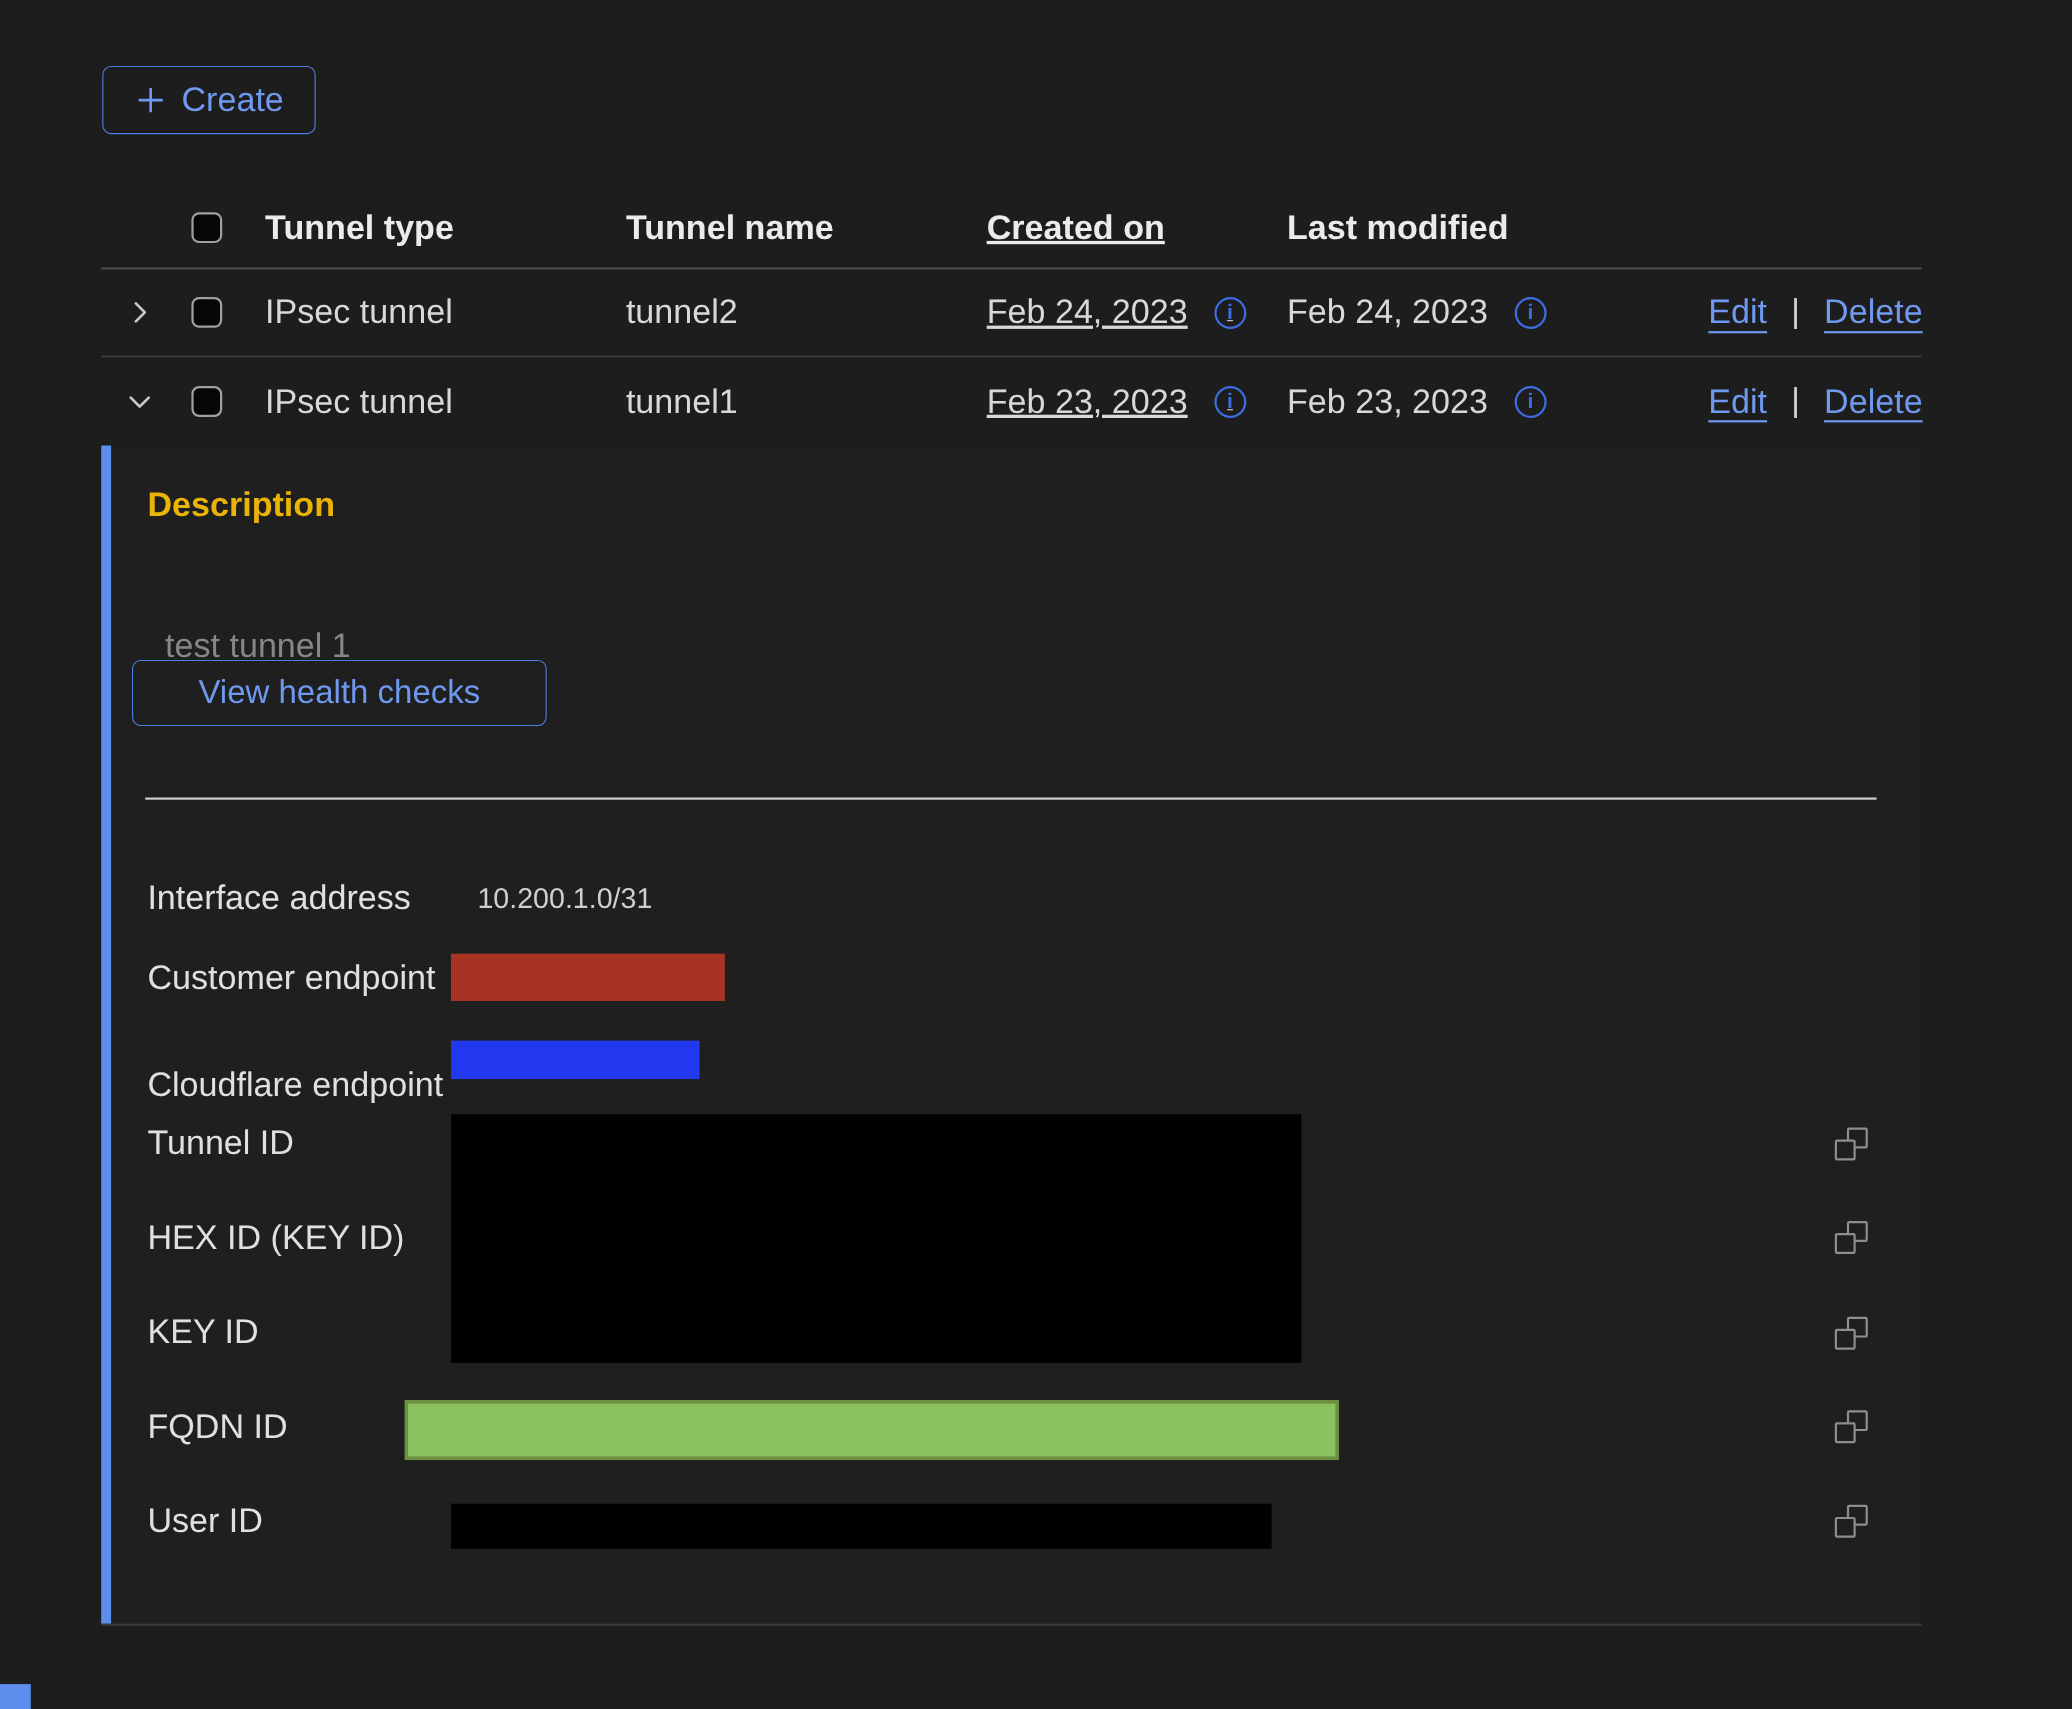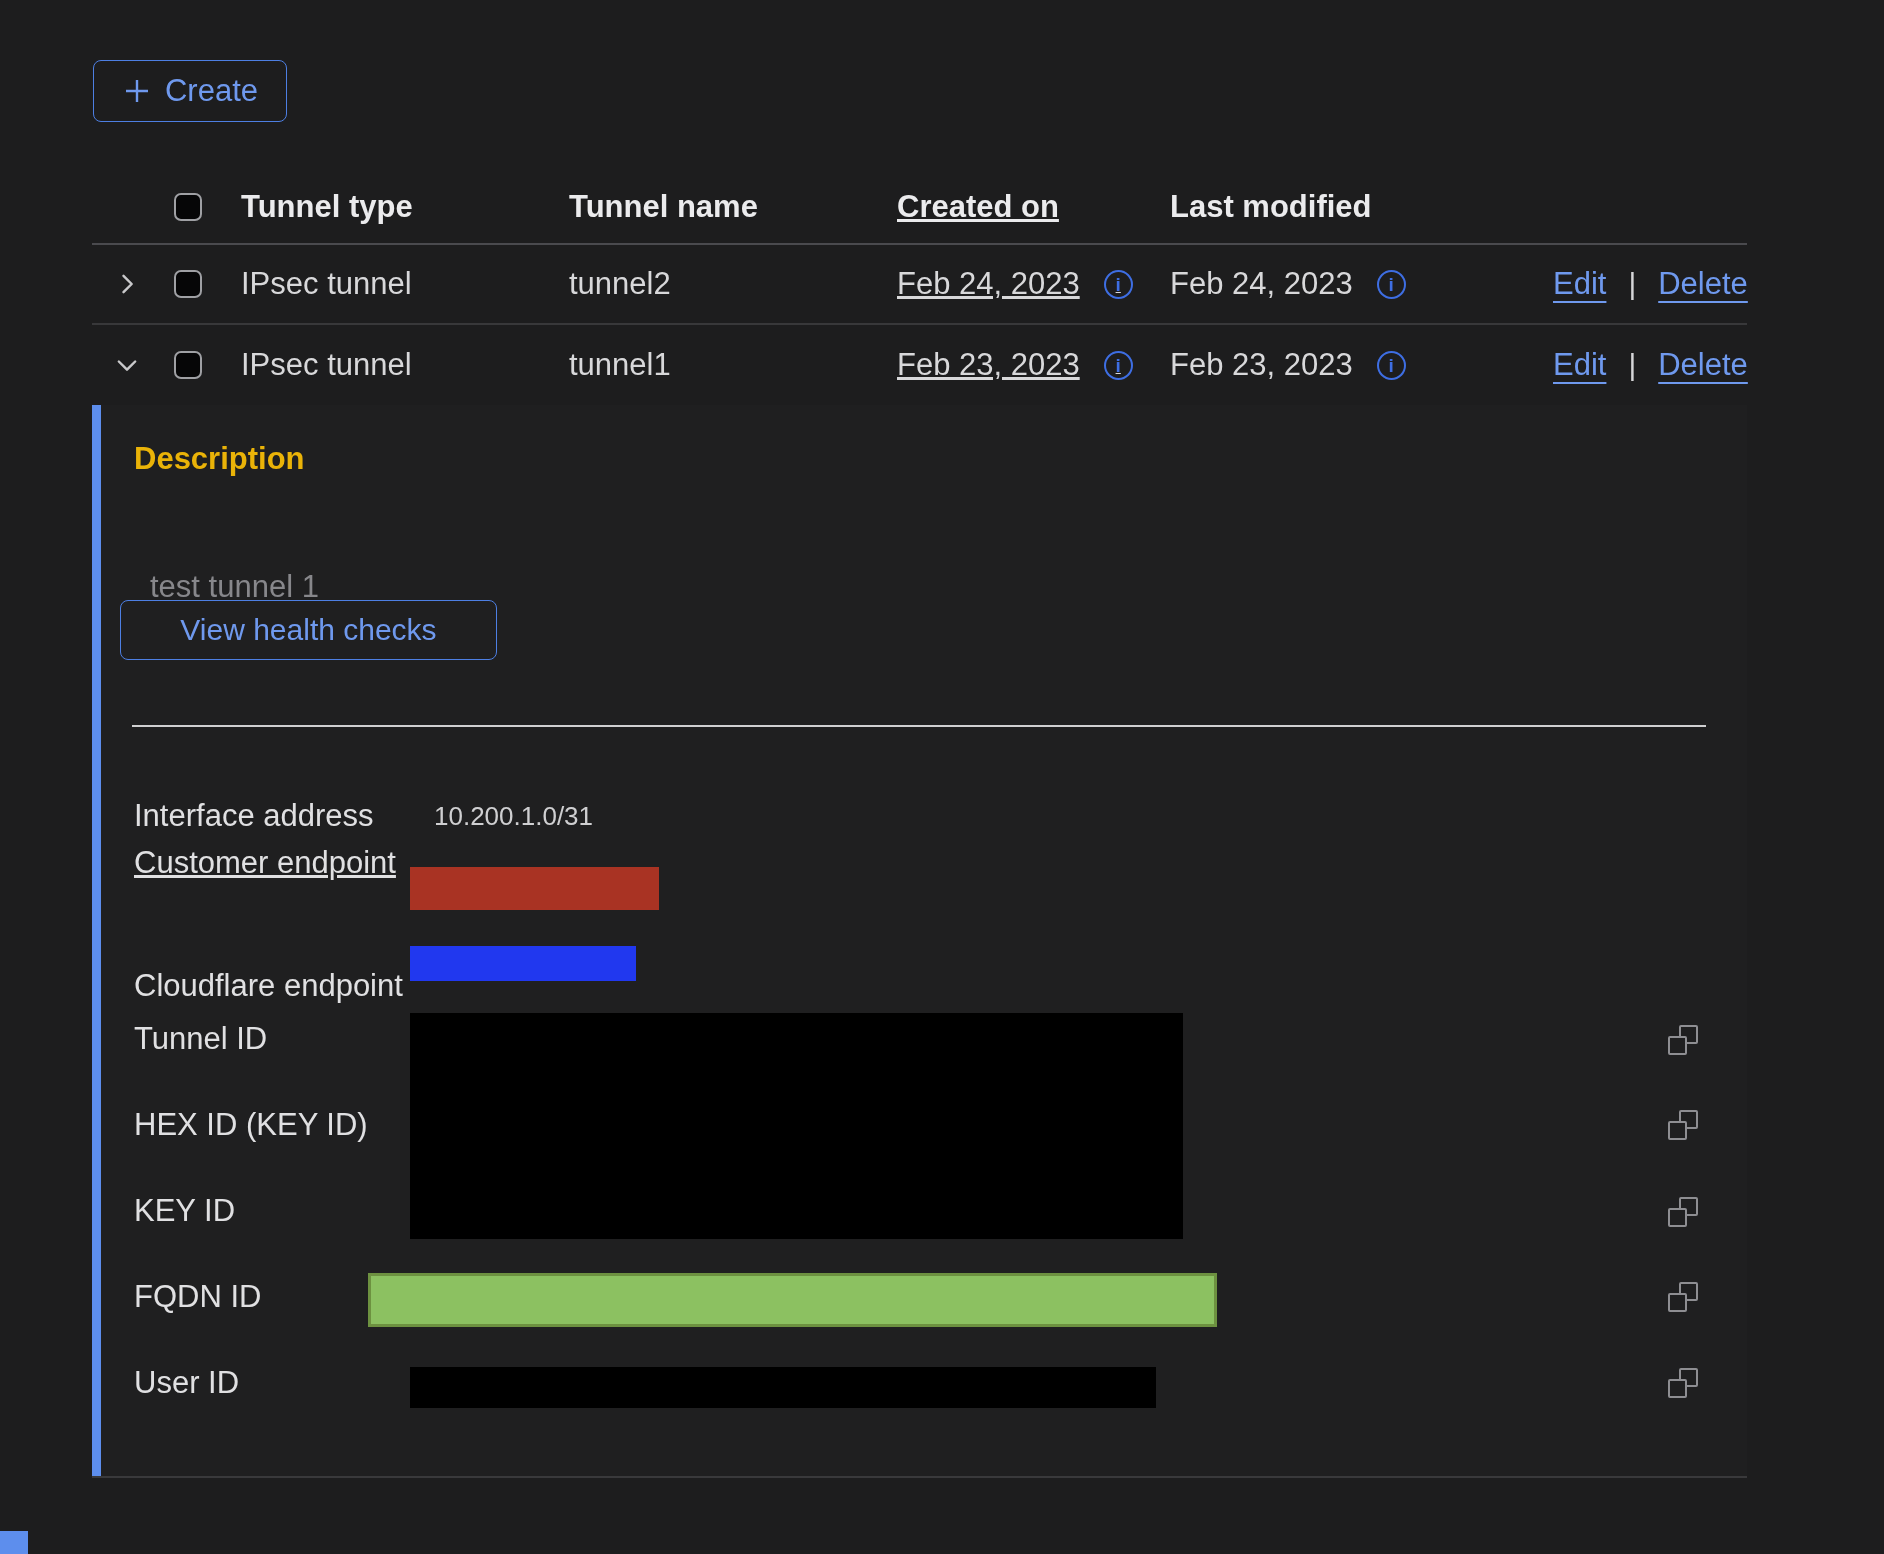--- a/index.html
+++ b/index.html
@@ -72,21 +72,21 @@
   .health-btn {
     position:absolute; left:28px; top:195px; width:377px; height:60px;
     background:transparent; border:1.5px solid var(--btn-border, #4d7fe3);
     border-radius:8px; color: var(--accent-blue, #6f99ee);
     font-family:inherit; font-size:30px; cursor:pointer;
   }
   .divider { position:absolute; left:40px; top:320px; width:1574px; height:2px; background:#cfcfd1; }
 
   .flabel { position:absolute; left:42px; font-size:31px; color:#e0e0e2; line-height:36px; white-space:nowrap; }
   .lbl-interface { top:393px; }
-  .lbl-customer  { top:440px;text-decoration:underline; }
+  .lbl-customer  { top:466px; }
   .lbl-cloudflare{ top:540px;margin-top:23px; }
   .lbl-tunnelid  { top:616px; }
   .lbl-hexid     { top:702px; }
   .lbl-keyid     { top:788px; }
   .lbl-fqdn      { top:874px; }
   .lbl-userid    { top:960px; }
   .fvalue { position:absolute; left:342px; top:393px; font-size:26px; color:#cfcfd1; line-height:36px; }
 
   .redact { position:absolute; }
   .r-red   { left:318px; top:462px; width:249px; height:43px; background: var(--redact-red, #a93323); }

